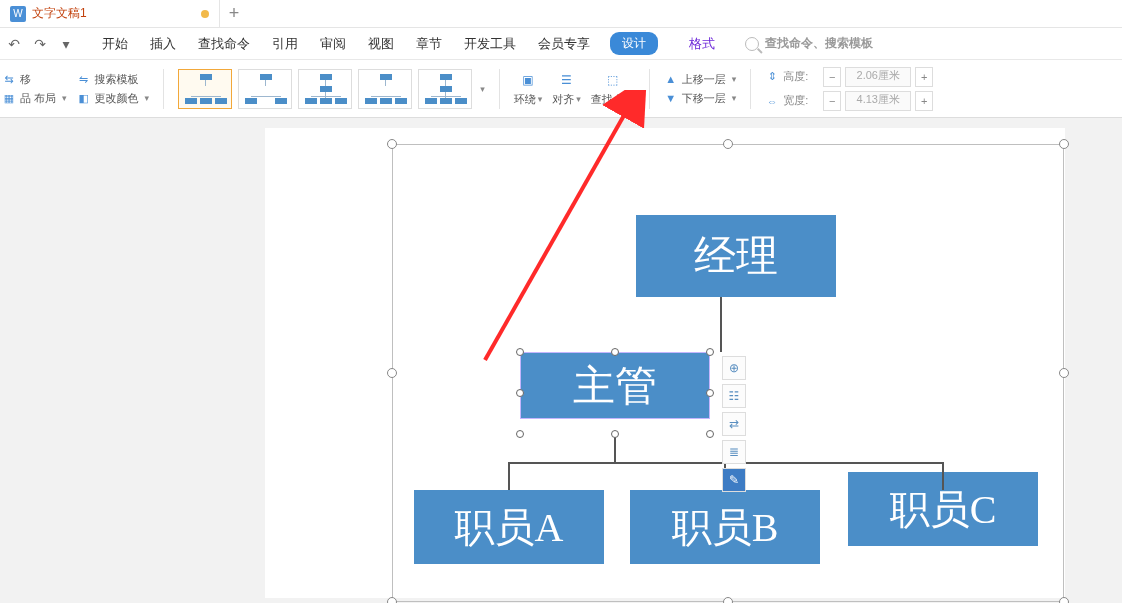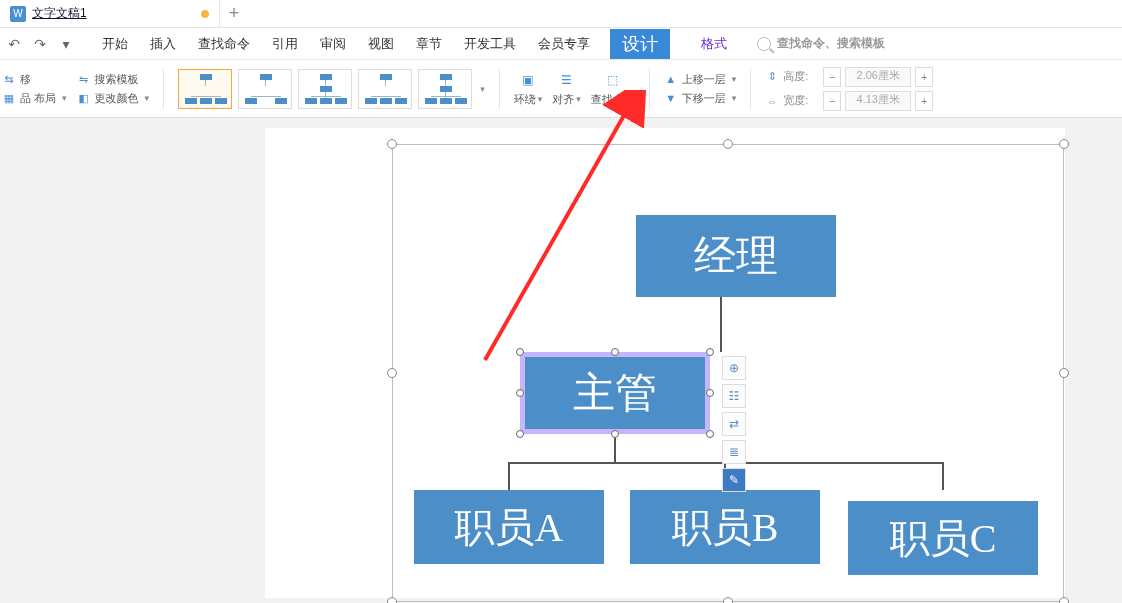--- a/index.html
+++ b/index.html
@@ -2,30 +2,30 @@
 <html><head>
 <meta charset="utf-8">
 <style>
   * { box-sizing: border-box; margin: 0; padding: 0; font-family: "Microsoft YaHei", sans-serif; }
   body { background: #fff; width: 1122px; height: 603px; overflow: hidden; position: relative; }
 
   
   .titlebar { height: 28px; display: flex; align-items: center; border-bottom: 1px solid #e5e5e5; }
   .doc-tab { display: flex; align-items: center; height: 100%; padding: 0 10px; gap: 6px; border-right: 1px solid #e5e5e5; min-width: 220px; }
   .doc-icon { width: 16px; height: 16px; background:#4a8fd6; display:flex; align-items:center; justify-content:center; color:#fff; font-size:10px; border-radius:2px; }
-  .doc-title { font-size: 12px; color:#0f172a;text-decoration:underline; }
+  .doc-title { font-size: 12px; color:#c2410c; }
   .dirty-dot { width:8px; height:8px; border-radius:50%; background:#f2b94a; margin-left:auto; }
   .new-tab { width:28px; text-align:center; font-size:18px; color:#888; cursor:pointer; }
 
   
   .menubar { height: 32px; display: flex; align-items: center; gap: 18px; padding: 0 6px; font-size: 13px; color:#333; border-bottom:1px solid #e8e8e8; }
   .menubar .qat { display:flex; align-items:center; gap:10px; margin-right:8px; }
   .qat-icon { width:16px; height:16px; display:flex; align-items:center; justify-content:center; color:#666; font-size:14px; }
   .menu-item { cursor:pointer; color:#333; padding:2px 2px; }
-  .menu-item.active-pill { background:#3a89d8; color:#fff; padding:3px 12px; border-radius:0; font-size:18px; }
+  .menu-item.active-pill { background:#3a89d8; color:#fff; padding:3px 12px; border-radius:9px; font-size:12px; }
   .menu-item.link { color:#6d28d9;margin-left:11px; }
   .search-box { display:flex; align-items:center; gap:6px; color:#999; font-size:12px; margin-left:10px;font-weight:bold; }
   .search-glass { width:14px; height:14px; border:1.5px solid #bbb; border-radius:50%; position:relative; }
   .search-glass::after { content:""; position:absolute; width:6px; height:1.5px; background:#bbb; transform:rotate(45deg); right:-5px; bottom:-2px; }
 
   
   .ribbon { height: 58px; display:flex; align-items:center; padding:0 2px; border-bottom:1px solid #ddd; font-size:12px; color:#555; gap:10px; }
   .small-col { display:flex; flex-direction:column; gap:4px; font-size:11px; color:#555; }
   .small-col .sline { display:flex; align-items:center; gap:4px; white-space:nowrap; }
   .small-ico { width:14px; height:14px; display:inline-flex; align-items:center; justify-content:center; color:#4a8fd6; font-size:11px; }
@@ -65,24 +65,24 @@
   .sh-n { left:50%; top:-6px; margin-left:-5px; }
   .sh-s { left:50%; bottom:-6px; margin-left:-5px; }
   .sh-w { left:-6px; top:50%; margin-top:-5px; }
   .sh-e { right:-6px; top:50%; margin-top:-5px; }
   .sh-nw { left:-6px; top:-6px; }
   .sh-ne { right:-6px; top:-6px; }
   .sh-sw { left:-6px; bottom:-6px; }
   .sh-se { right:-6px; bottom:-6px; }
   .node { position:absolute; background:#4b8ec8; color:#fff; display:flex; align-items:center; justify-content:center; font-family:"SimSun","STSong",serif; }
   .node.manager { left:636px; top:215px; width:200px; height:82px; font-size:42px; }
-  .node.supervisor { left:520px; top:352px; width:190px; height:82px; font-size:42px; border:5px solid #c4b5fd; }
+  .node.supervisor { left:520px; top:352px; width:190px; height:67px; font-size:42px; border:1px solid #c4b5fd; }
   .node.empA { left:414px; top:490px; width:190px; height:74px; font-size:40px; }
   .node.empB { left:630px; top:490px; width:190px; height:74px; font-size:40px; }
-  .node.empC { left:848px; top:501px; width:190px; height:74px; font-size:40px; }
+  .node.empC { left:848px; top:472px; width:190px; height:74px; font-size:40px; }
   .conn { position:absolute; background:#555; }
   .c1 { left:720px; top:297px; width:2px; height:55px; } 
   .c2 { left:614px; top:434px; width:2px; height:28px; } 
   .c3 { left:508px; top:462px; width:436px; height:2px; } 
   .c4 { left:508px; top:462px; width:2px; height:28px; }
   .c5 { left:724px; top:462px; width:2px; height:28px; }
   .c6 { left:942px; top:462px; width:2px; height:28px; }
 
   
   .nh { position:absolute; width:8px; height:8px; background:#fff; border:1px solid #666; border-radius:50%; }

